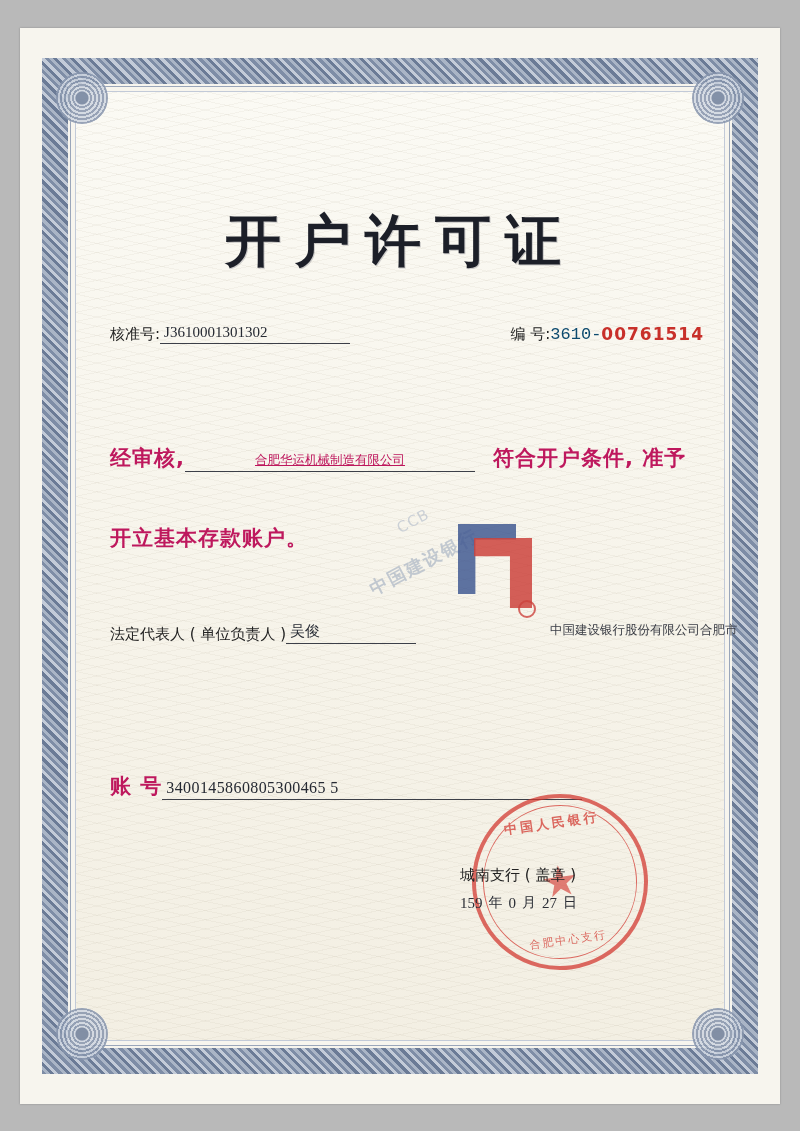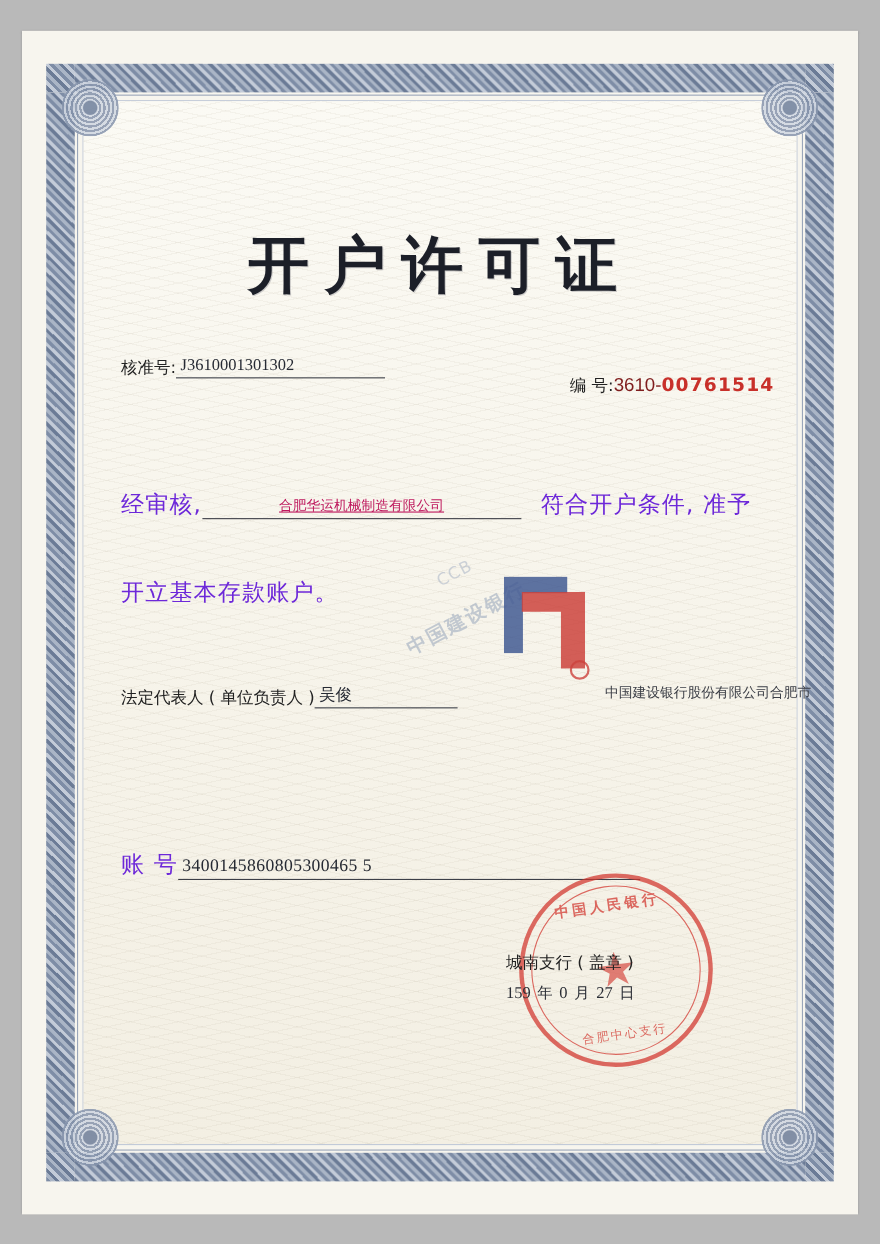--- a/index.html
+++ b/index.html
@@ -125,22 +125,22 @@
 
   .lbl {
     font-family: "DejaVu Sans", sans-serif;
     font-size: 15px;
     color: #222;
     white-space: nowrap;
   }
   .lbl-lg {
     font-family: "DejaVu Sans", sans-serif;
     font-size: 21px;
-    font-weight: normal;
-    color: #6d28d9;
+    font-weight: bold;
+    color: #be185d;
     white-space: nowrap;
     letter-spacing: 1px;
   }
 
   .fill {
     font-family: "Liberation Serif", serif;
     font-size: 15px;
     color: #262a33;
     white-space: nowrap;
   }
@@ -158,32 +158,32 @@
     vertical-align: bottom;
     box-sizing: border-box;
     padding: 0 4px 2px 4px;
   }
 
   
   .r-approval { top: 230px; left: 30px; }
   .r-approval .uline { width: 190px; }
 
   
-  .r-serial { top: 246px; right: 16px; }
+  .r-serial { top: 230px; right: 16px; }
   .serial-red {
     color: #c8302a;
     font-family: "DejaVu Sans", sans-serif;
     font-size: 17px;
     letter-spacing: 1px;
     font-weight: bold;
   }
   .serial-prefix {
-    font-family: Liberation Sans, sans-serif;
+    font-family: Liberation Mono, monospace;
     font-size: 17px;
-    color: #7f1d1d;
+    color: #0c4a6e;
   }
 
   
   .r-clause1 { top: 350px; left: 30px; right: 14px; }
   .r-clause1 .uline { width: 290px; text-align: center; }
 
   
   .r-clause2 { top: 430px; left: 30px; }
 
   

